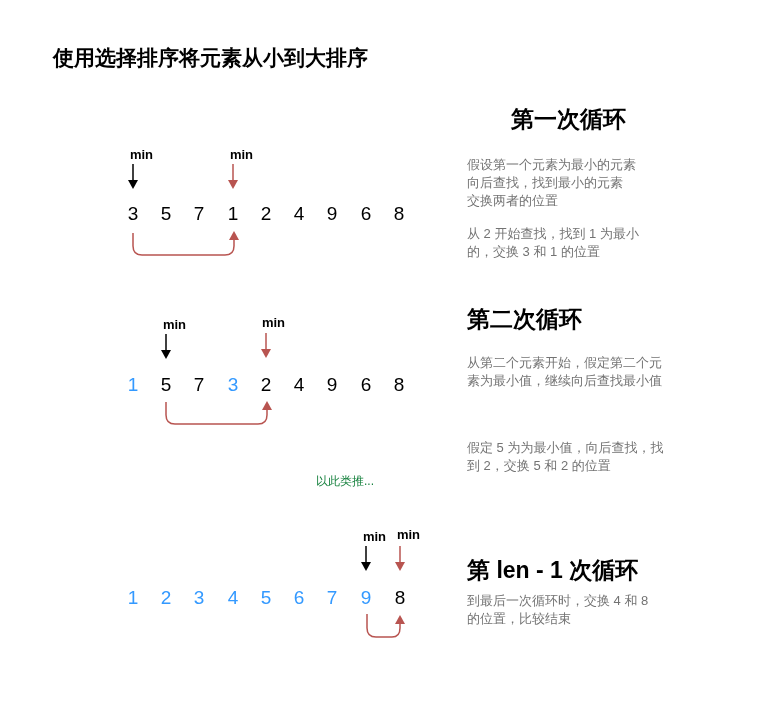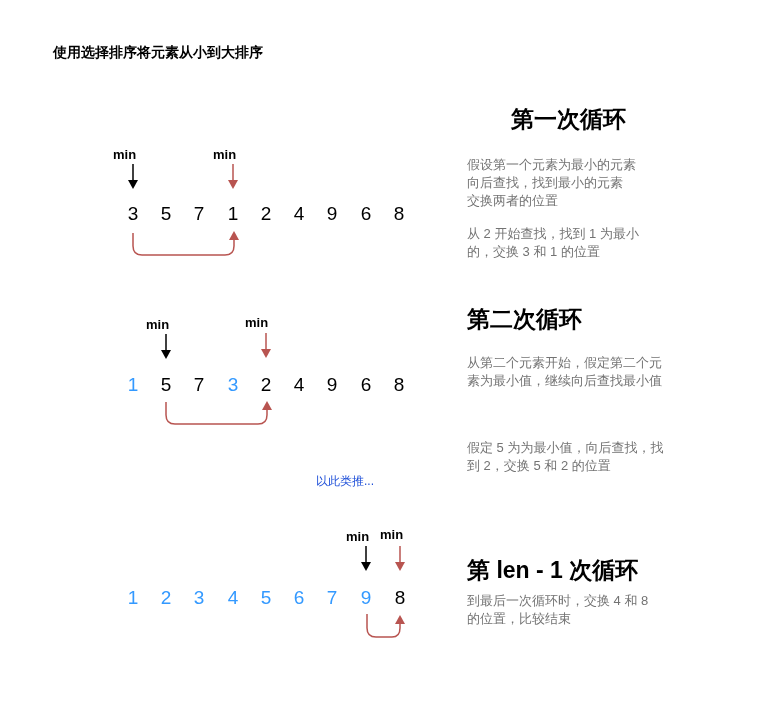--- a/index.html
+++ b/index.html
@@ -1,26 +1,26 @@
 <!DOCTYPE html>
 <html><head>
 <meta charset="utf-8">
 <style>
   html, body { margin:0; padding:0; background:#ffffff; }
   body { width:768px; height:702px; position:relative; overflow:hidden;
          font-family:"Liberation Sans", "DejaVu Sans", sans-serif; color:#000; }
   .abs { position:absolute; }
-  .title { left:53px; top:44px; font-size:14px; font-weight:bold; white-space:nowrap; }
+  .title { left:53px; top:44px; font-size:21px; font-weight:bold; white-space:nowrap; }
   .num { position:absolute; font-size:19px; width:20px; text-align:center; top:0; }
   .row { position:absolute; left:0; width:768px; height:24px; }
-  .minlabel { position:absolute; font-size:13px; font-weight:bold; width:40px; text-align:left; }
+  .minlabel { position:absolute; font-size:13px; font-weight:bold; width:40px; text-align:right; }
   .arrow { position:absolute; }
   .heading { position:absolute; left:467px; font-size:23px; font-weight:bold; white-space:nowrap; }
   .desc { position:absolute; left:467px; font-size:13px; line-height:18px; color:#737373; white-space:pre-line; width:240px; }
-  .etc { position:absolute; left:316px; top:473px; font-size:12px; color:#1d4ed8; }
+  .etc { position:absolute; left:316px; top:473px; font-size:12px; color:#15803d; }
   svg { overflow:visible; }
 </style>
 </head>
 <body>
 
 <div class="abs title">使用选择排序将元素从小到大排序</div>
 
 <div>
   <div class="minlabel" style="left:113px;top:147px;">min</div>
   <svg class="arrow" style="left:127px;top:164px;" width="12" height="26">

